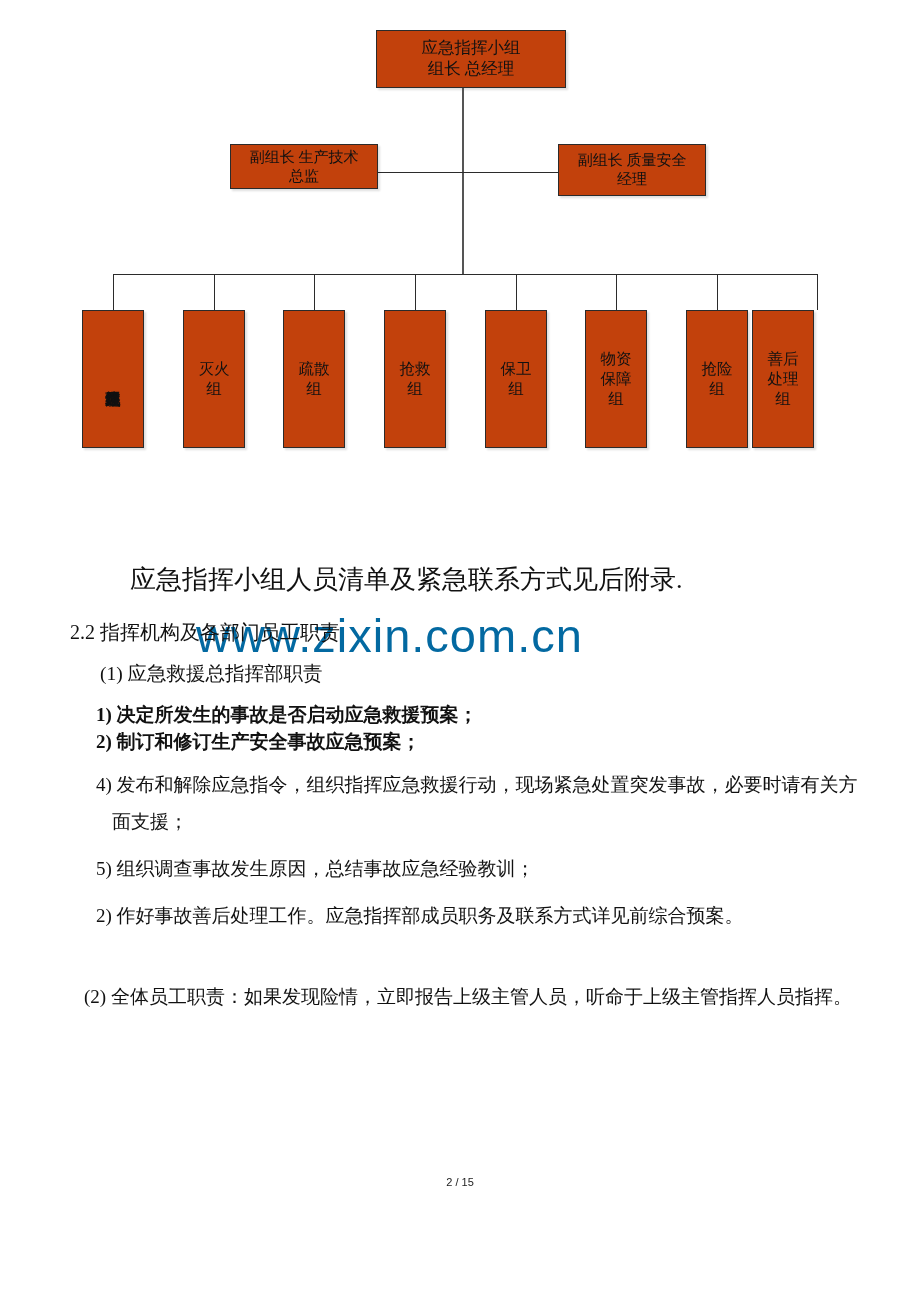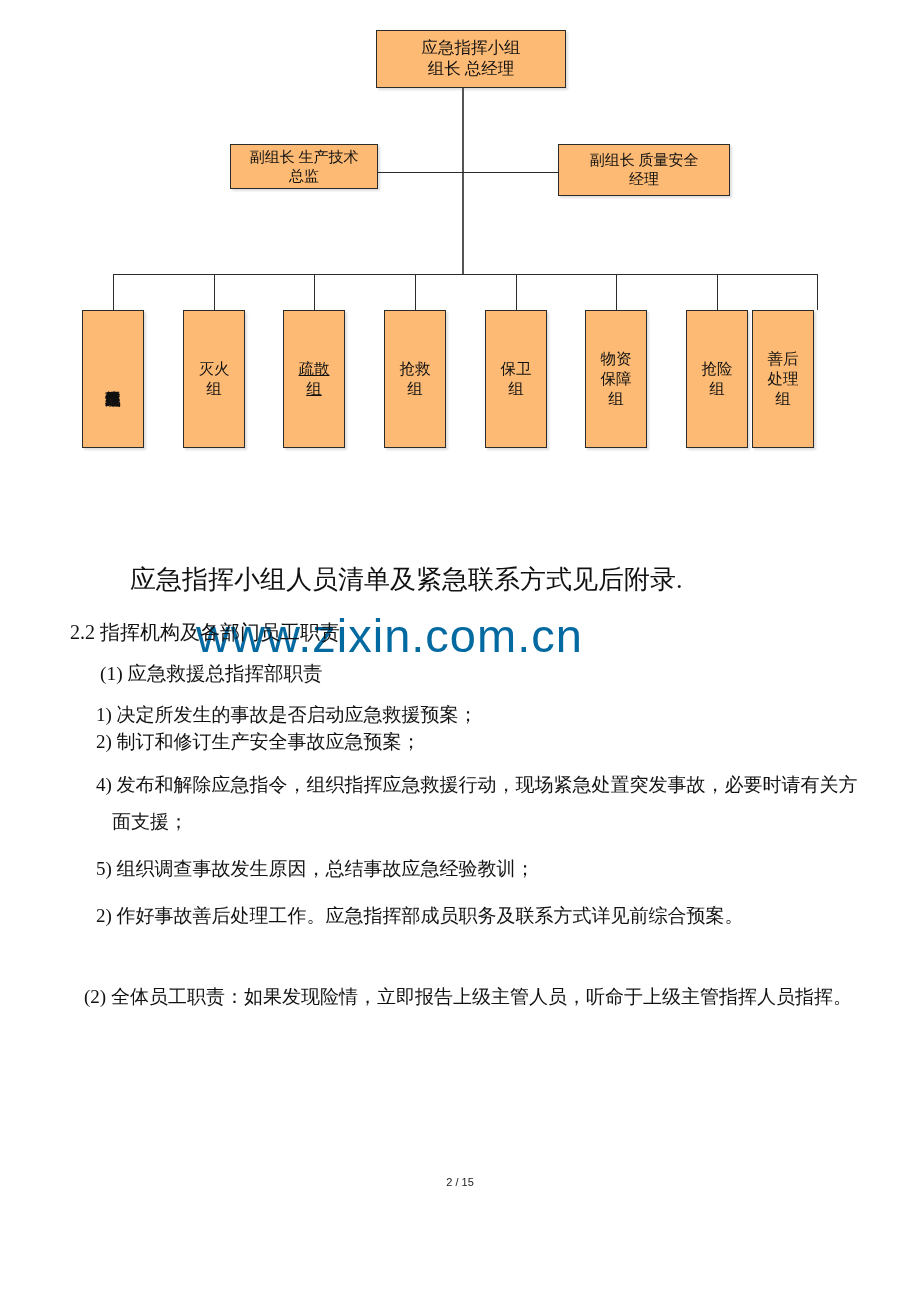--- a/index.html
+++ b/index.html
@@ -39,21 +39,21 @@
     left: 0;
     top: 0;
     width: 920px;
     height: 480px;
     z-index: 2;
   }
   .node {
     position: absolute;
     box-sizing: border-box;
     border: 1px solid #2b2b2b;
-    background: #fdba74;
+    background: #c2410c;
     display: flex;
     align-items: center;
     justify-content: center;
     text-align: center;
     font-family: "Liberation Serif", "DejaVu Serif", serif;
     color: #111111;
     box-shadow: 2px 2px 2px rgba(0,0,0,0.13);
   }
   .node .lines {
     line-height: 1.25;
@@ -69,21 +69,21 @@
   .node-deputy-left {
     left: 230px;
     top: 144px;
     width: 148px;
     height: 45px;
     font-size: 15px;
   }
   .node-deputy-right {
     left: 558px;
     top: 144px;
-    width: 172px;
+    width: 148px;
     height: 52px;
     font-size: 15px;
   }
   .node-group {
     top: 310px;
     width: 62px;
     height: 138px;
     font-size: 15.5px;
   }
   .node-group .lines {
@@ -142,20 +142,21 @@
     font-size: 19.5px;
     padding: 0 60px 0 100px;
     line-height: 1.5;
     margin-bottom: 14px;
   }
   .p-item-tight {
     font-size: 19px;
     padding: 0 70px 0 112px;
     line-height: 1.42;
     text-indent: -16px;
+    font-weight: bold;
   }
   .p-item {
     font-size: 19px;
     padding: 0 50px 0 112px;
     line-height: 1.95;
     text-indent: -16px;
     margin-top: 10px;
   }
   .p-final {
     font-size: 19px;
@@ -216,21 +217,21 @@
     <div class="vline" style="left:717px; top:274px; height:36px;"></div>
     <div class="vline" style="left:817px; top:274px; height:36px;"></div>
 
     <div class="node node-group two-col" style="left:82px; width:62px;">
       <span class="lines">通讯联络及媒体处理组</span>
     </div>
     <div class="node node-group" style="left:183px;justify-content:center;">
       <span class="lines">灭火
 组</span>
     </div>
-    <div class="node node-group" style="left:283px;text-decoration:underline;">
+    <div class="node node-group" style="left:283px;">
       <span class="lines">疏散
 组</span>
     </div>
     <div class="node node-group" style="left:384px;">
       <span class="lines">抢救
 组</span>
     </div>
     <div class="node node-group" style="left:485px;">
       <span class="lines">保卫
 组</span>

